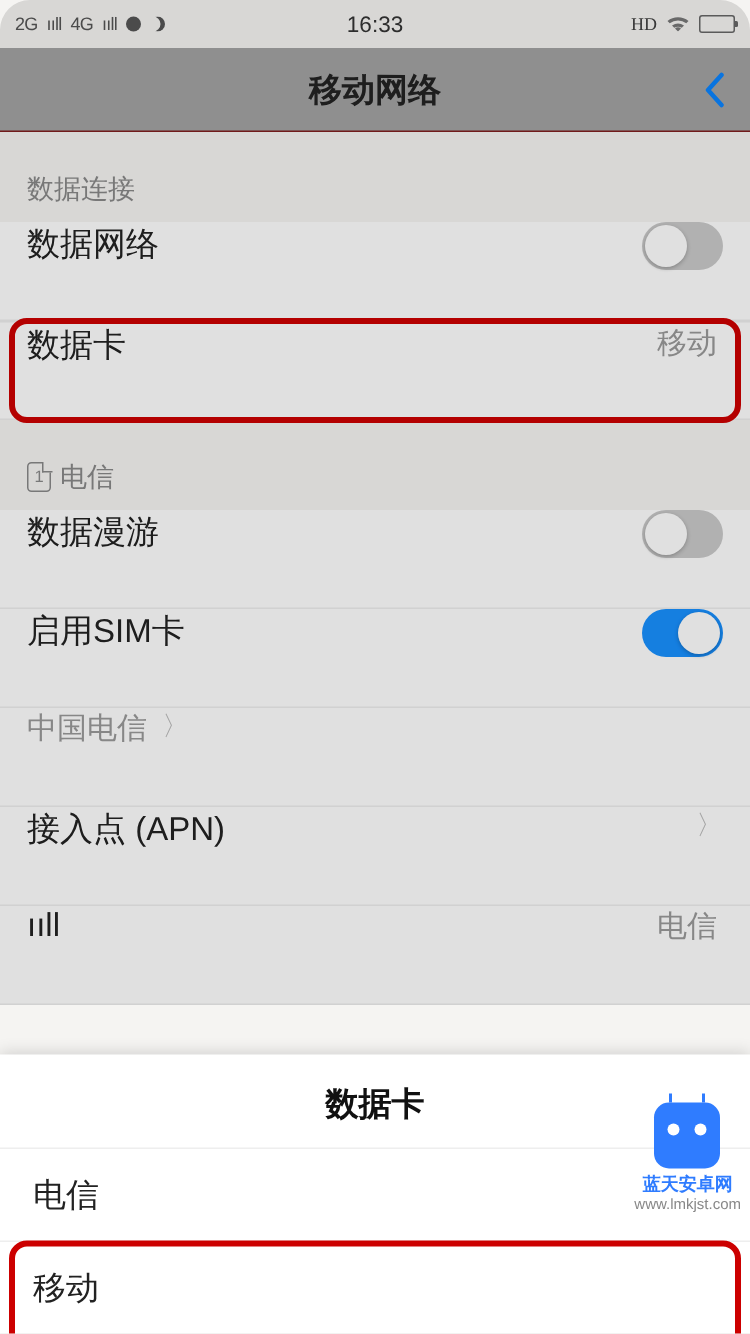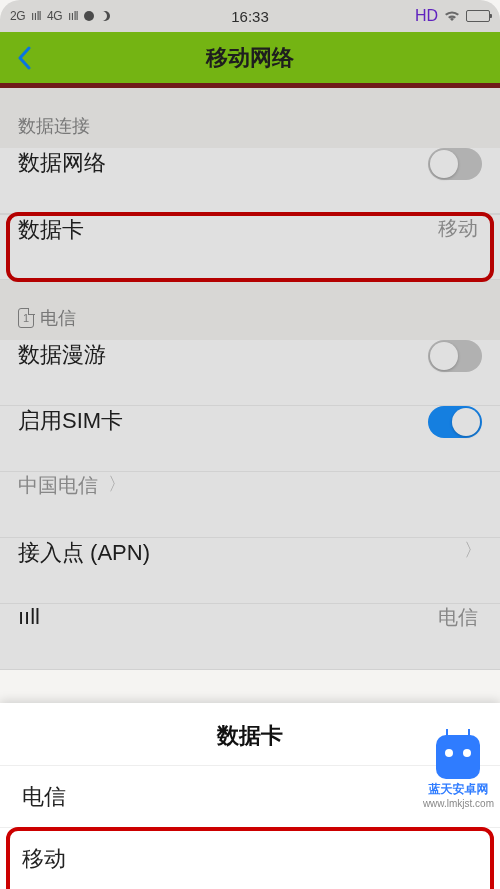--- a/index.html
+++ b/index.html
@@ -11,27 +11,27 @@
 
   .status-bar { height: 32px; display: flex; align-items: center; padding: 0 10px; font-size: 13px; color: #444; }
   .status-left, .status-right { display: flex; align-items: center; gap: 6px; }
   .status-left { flex: 1; }
   .status-center { flex: 0 0 auto; font-size: 15px; color: #333; font-weight: 500; }
   .status-right { flex: 1; justify-content: flex-end; }
 
   .sig { font-size: 12px; letter-spacing: -0.5px; color: #555; }
   .dot { width: 10px; height: 10px; border-radius: 50%; background: #555; display:inline-block; }
   .crescent { width: 10px; height: 10px; border-radius: 50%; box-shadow: inset -3px 0 0 0 #555; display:inline-block; }
-  .hd { font-size: 16px; color: #6d28d9; }
+  .hd { font-size: 12px; color: #404040; font-family: Liberation Serif, serif; }
   .wifi { font-size: 14px; color: #666; }
   .batt { width: 24px; height: 12px; border: 1px solid #666; border-radius: 2px; position: relative; }
   .batt::after { content:""; position:absolute; right:-3px; top:3px; width:2px; height:4px; background:#666; border-radius:0 1px 1px 0; }
   .batt-fill { height: 100%; width: 30%; background: #666; }
 
-  .nav-bar { height: 56px; display: flex; align-items: center; position: relative; background: #84cc16; border-bottom: 5px solid #7f1d1d; }
+  .nav-bar { height: 56px; display: flex; align-items: center; position: relative; background: #a3a3a3; border-bottom: 1px solid #7f1d1d; justify-content: flex-end; }
   .back-btn { width: 48px; height: 56px; display: flex; align-items: center; justify-content: center; color: #0a84ff; font-size: 28px; }
   .nav-title { position: absolute; left: 0; right: 0; text-align: center; font-size: 22px; font-weight: 600; color: #222; pointer-events: none; }
 
   .section-header { padding: 26px 18px 10px; font-size: 18px; color: #888; }
   .sim-header { display:flex; align-items:center; gap:6px; padding: 26px 18px 10px; color:#888; font-size:18px; }
   .sim-icon { width:16px; height:20px; border:1.5px solid #888; border-radius:3px; position:relative; display:flex; align-items:center; justify-content:center; font-size:11px; color:#888; }
   .sim-icon::before { content:""; position:absolute; top:-1.5px; right:-1.5px; width:6px; height:6px; background:#f5f4f2; border-left:1.5px solid #888; border-bottom:1.5px solid #888; }
 
   .row { background: #fff; height: 66px; display: flex; align-items: flex-start; padding: 0 18px; border-bottom: 1px solid #eee; position: relative; }
   .row:first-of-type { border-top: 1px solid #eee; }

